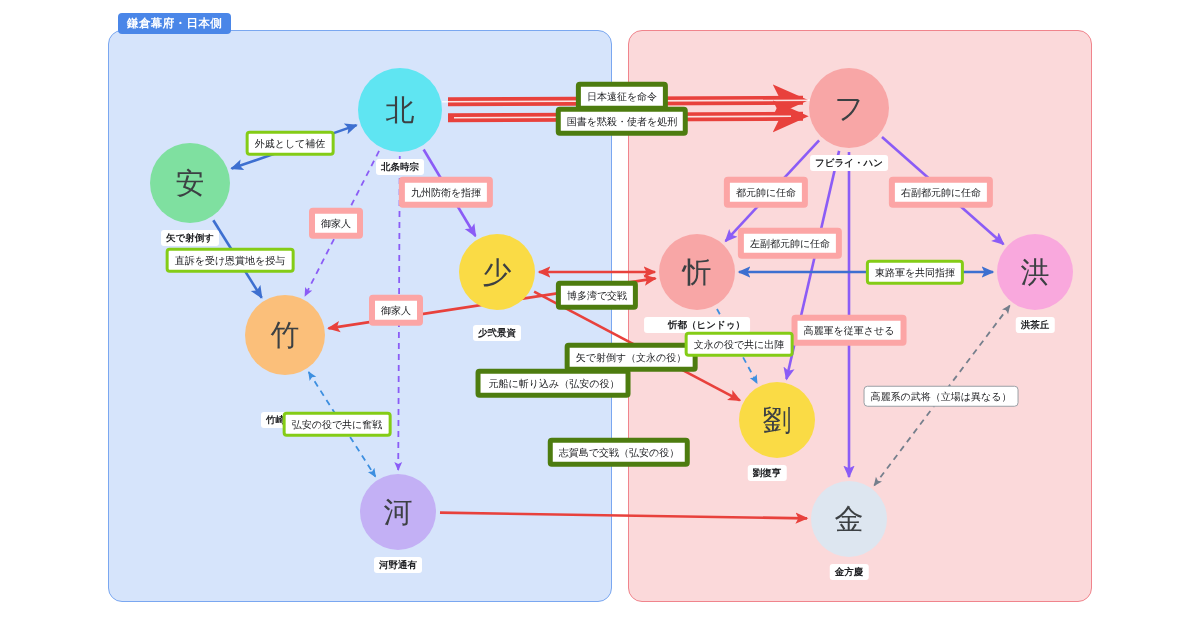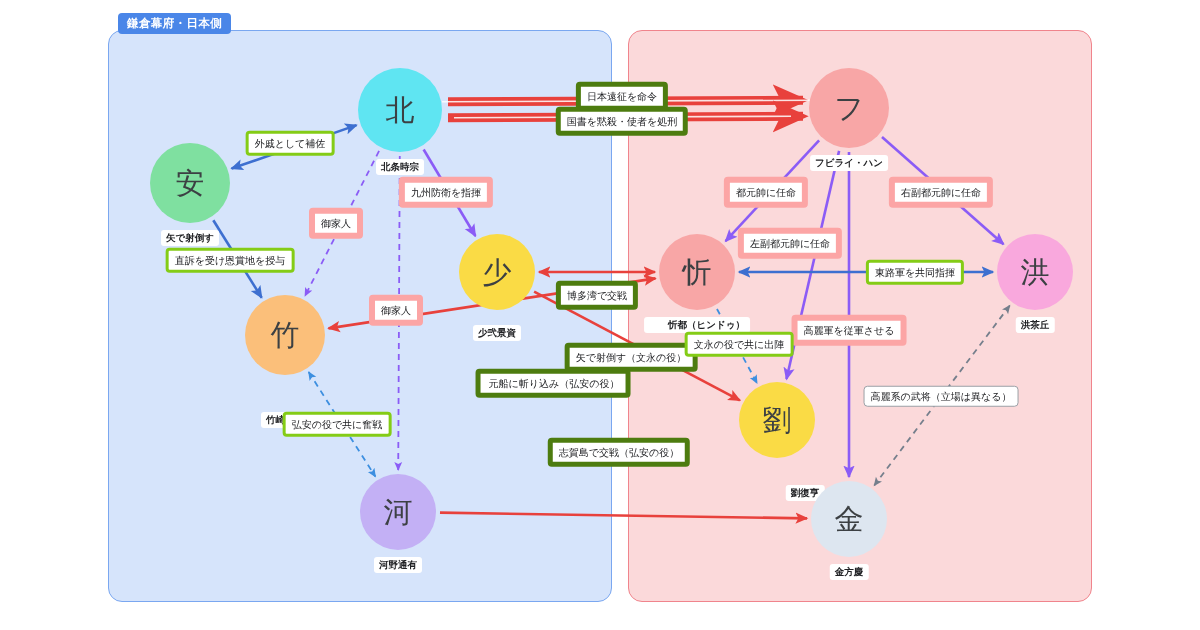--- a/index.html
+++ b/index.html
@@ -159,21 +159,21 @@
       <div class="node-label" style="left: 497px; top: 325px;">少弐景資</div>
       <div class="node" style="left: 360px; top: 474px; width: 76px; height: 76px; background: rgb(195, 176, 245);">河</div>
       <div class="node-label" style="left: 398px; top: 557px;">河野通有</div>
       <div class="node" style="left: 809px; top: 68px; width: 80px; height: 80px; background: rgb(248, 166, 166);">フ</div>
       <div class="node-label" style="left: 849px; top: 155px;">フビライ・ハン</div>
       <div class="node" style="left: 659px; top: 234px; width: 76px; height: 76px; background: rgb(248, 166, 166);">忻</div>
       <div class="node-label" style="left: 697px; top: 317px; padding-left: 24px;">忻都（ヒンドゥ）</div>
       <div class="node" style="left: 997px; top: 234px; width: 76px; height: 76px; background: rgb(249, 168, 221);">洪</div>
       <div class="node-label" style="left: 1035px; top: 317px;">洪茶丘</div>
       <div class="node" style="left: 739px; top: 382px; width: 76px; height: 76px; background: rgb(250, 219, 69);">劉</div>
-      <div class="node-label" style="left: 805px; top: 465px; margin-top: 20px;">劉復亨</div>
+      <div class="node-label" style="left: 767px; top: 465px;">劉復亨</div>
       <div class="node" style="left: 811px; top: 481px; width: 76px; height: 76px; background: rgb(221, 230, 240);">金</div>
       <div class="node-label" style="left: 849px; top: 564px;">金方慶</div>
     </div>
   <div id="labels-layer">
       <div class="elabel red" style="left: 622px; top: 96px;">日本遠征を命令</div>
       <div class="elabel red" style="left: 622px; top: 121px;">国書を黙殺・使者を処刑</div>
       <div class="elabel blue" style="left: 290px; top: 143px;">外戚として補佐</div>
       <div class="elabel blue" style="left: 230px; top: 260px;">直訴を受け恩賞地を授与</div>
       <div class="elabel purple" style="left: 446px; top: 192px;">九州防衛を指揮</div>
       <div class="elabel purple" style="left: 336px; top: 223px;">御家人</div>

